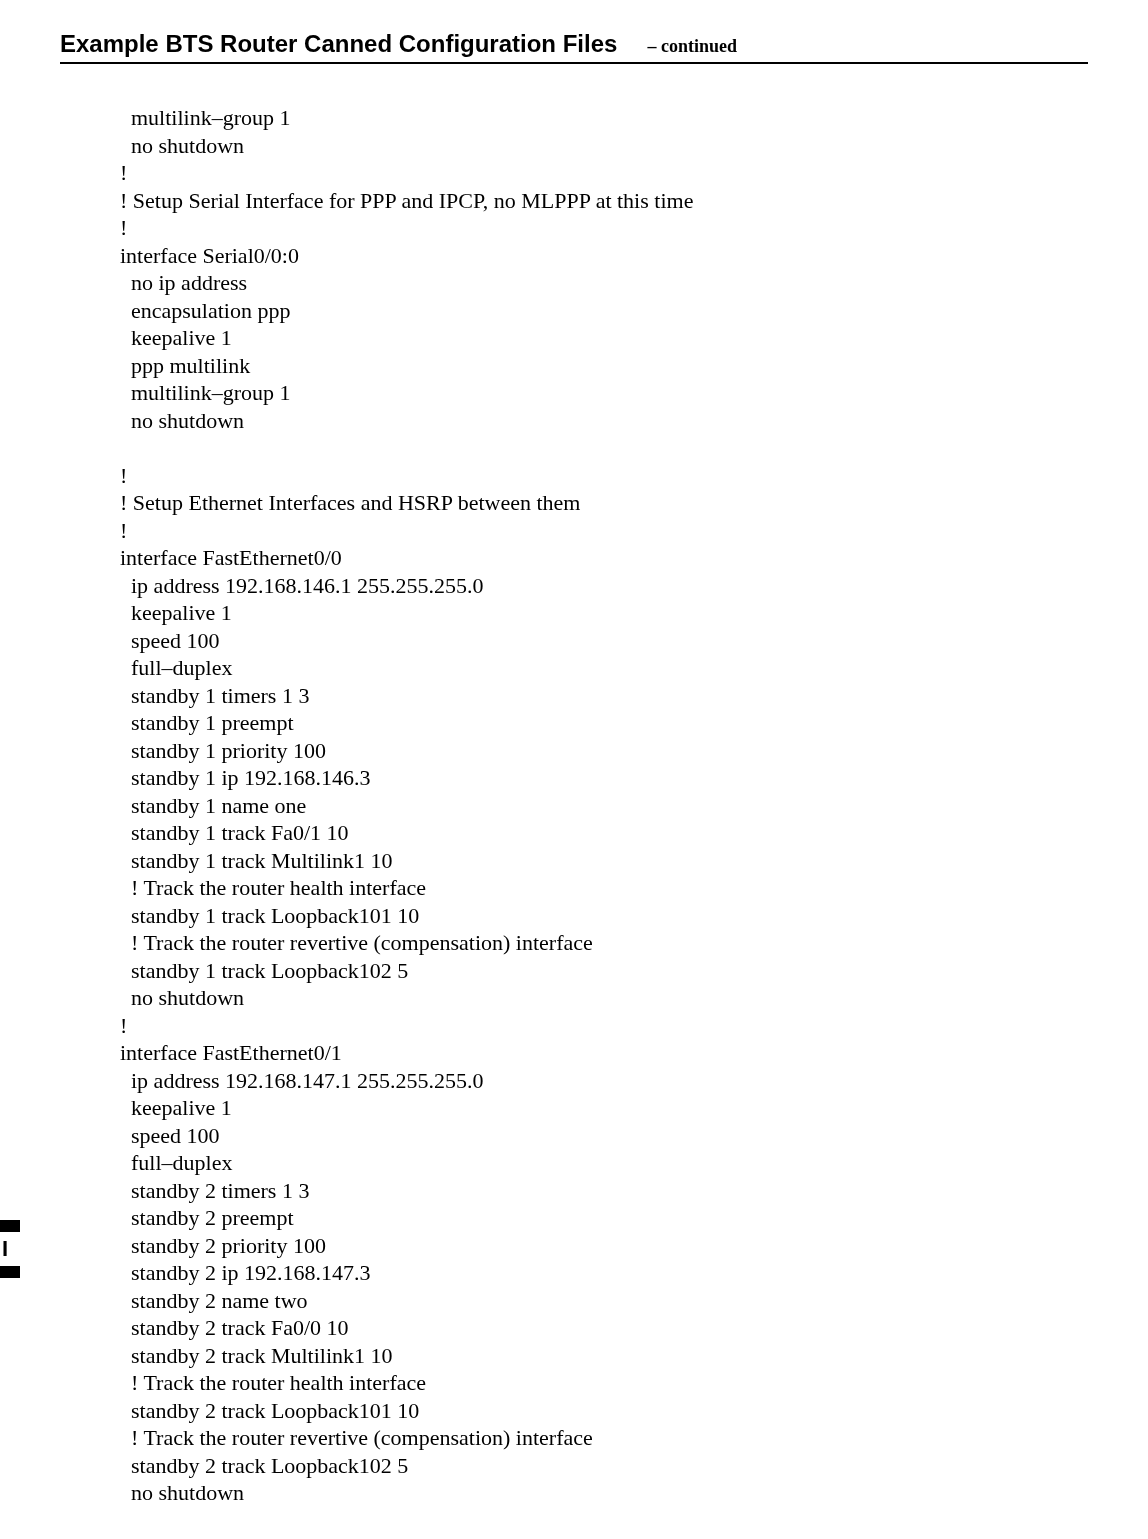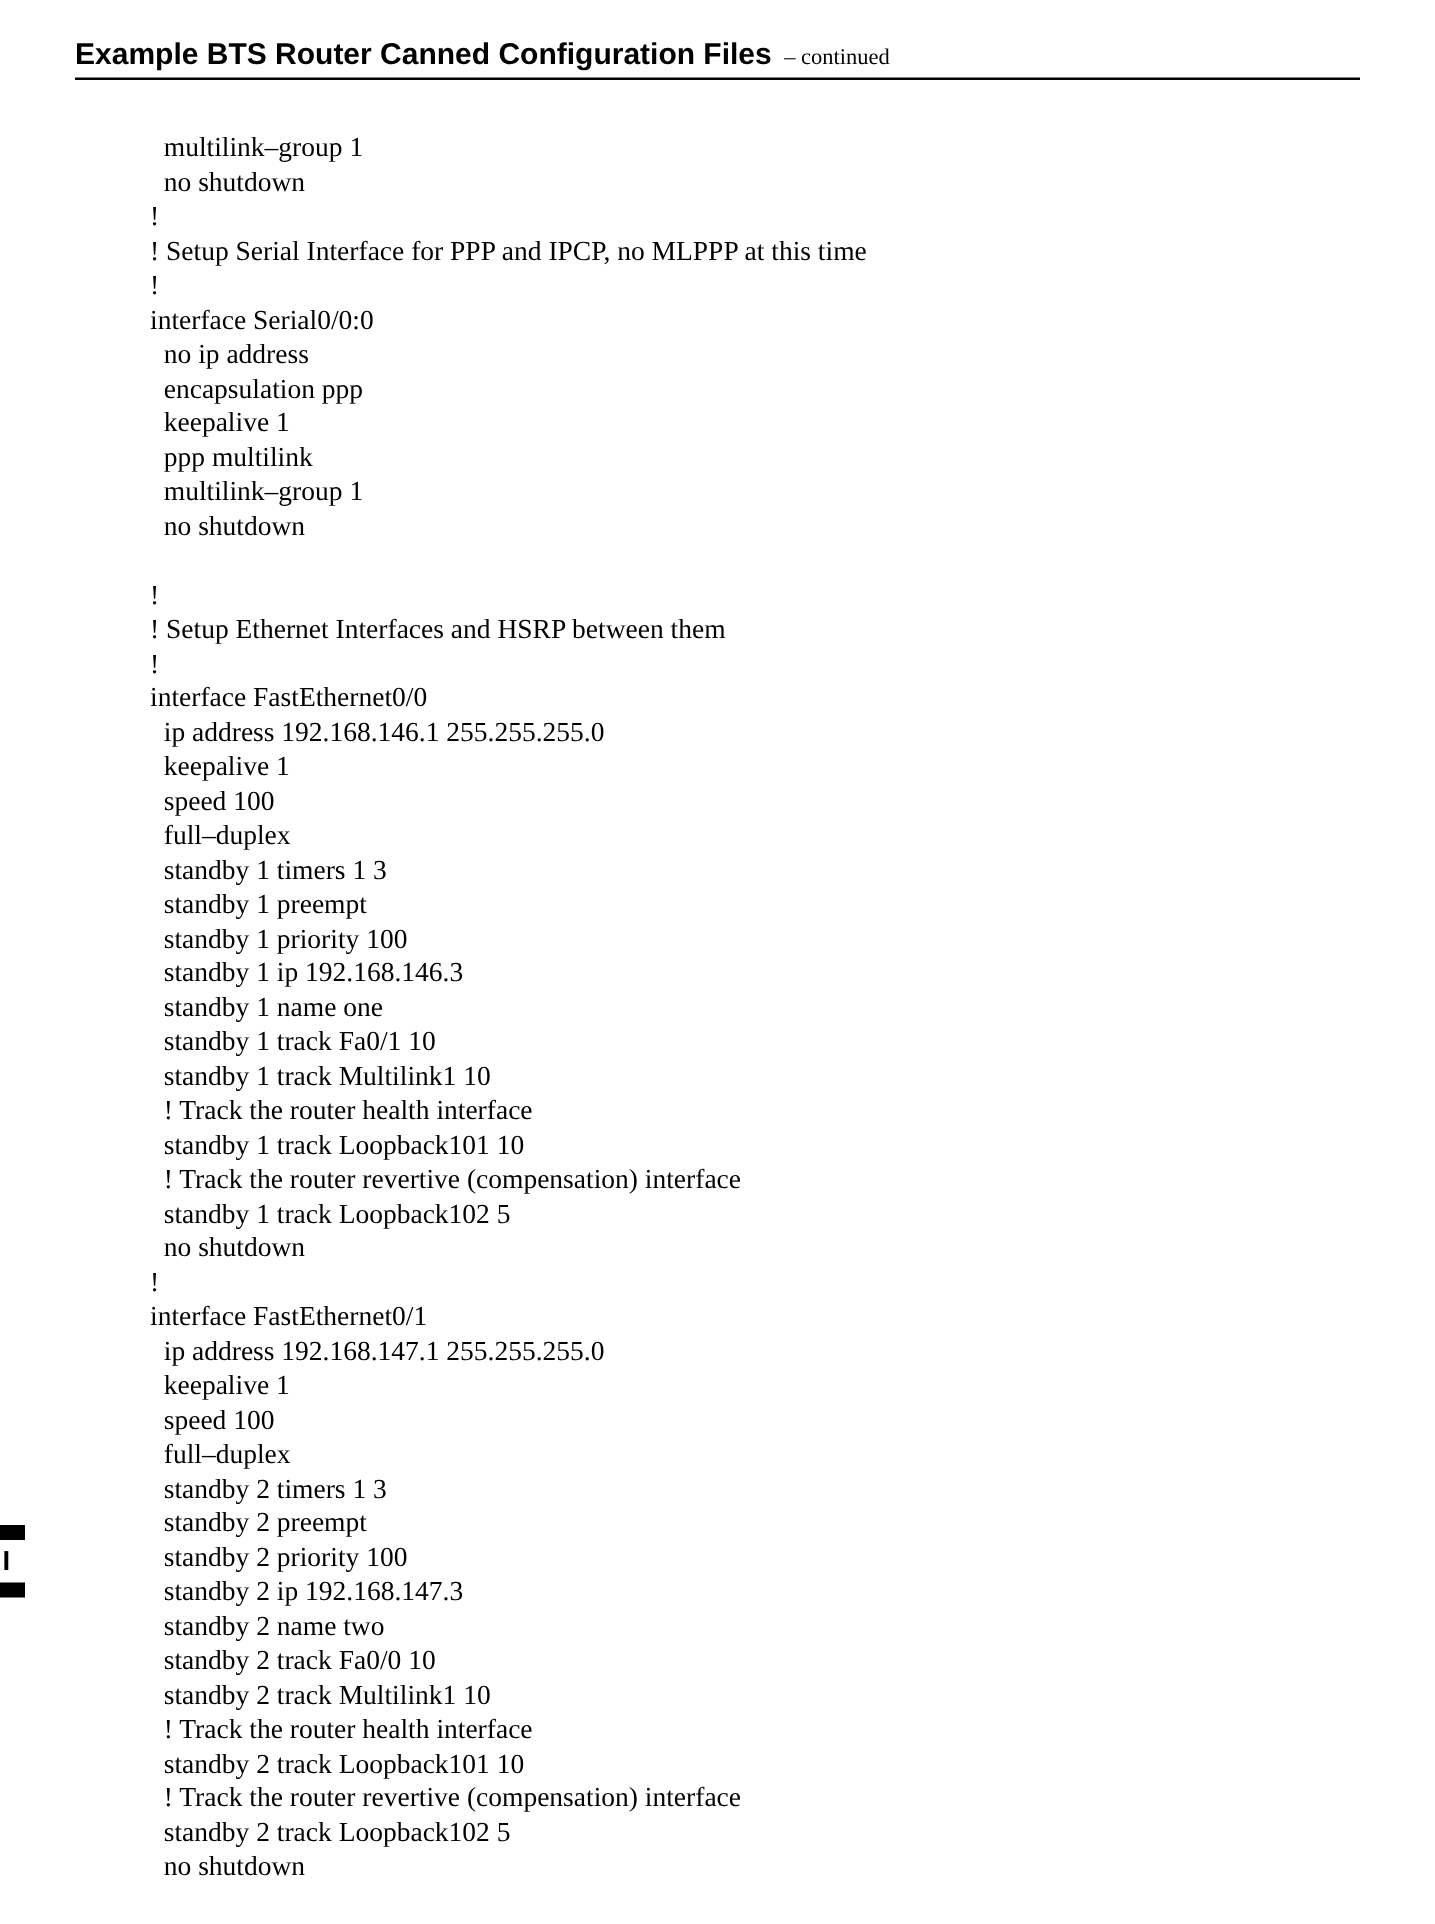--- a/index.html
+++ b/index.html
@@ -25,22 +25,23 @@
     padding-bottom: 4px;
     margin-bottom: 40px;
   }
   .header .title {
     font-family: Arial, Helvetica, sans-serif;
     font-weight: 700;
     font-size: 24px;
   }
   .header .cont {
     font-family: "Times New Roman", Times, serif;
-    font-weight: 400;
+    font-weight: 700;
     font-size: 18px;
+    margin-left: 20px;
   }
   .code {
     font-family: Liberation Serif, serif;
     font-size: 22px;
     white-space: pre;
     line-height: 1.25;
     margin-left: 60px;
   }
   .footer-rule {
     border-top: 1px solid #000;

